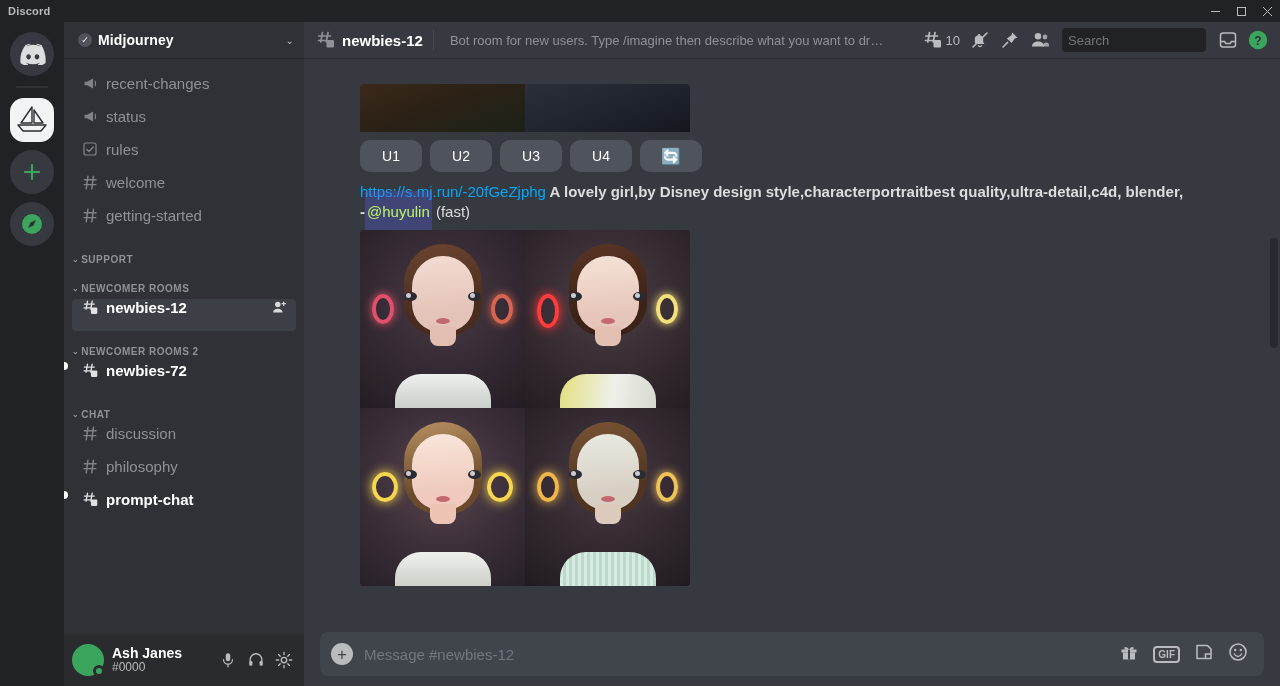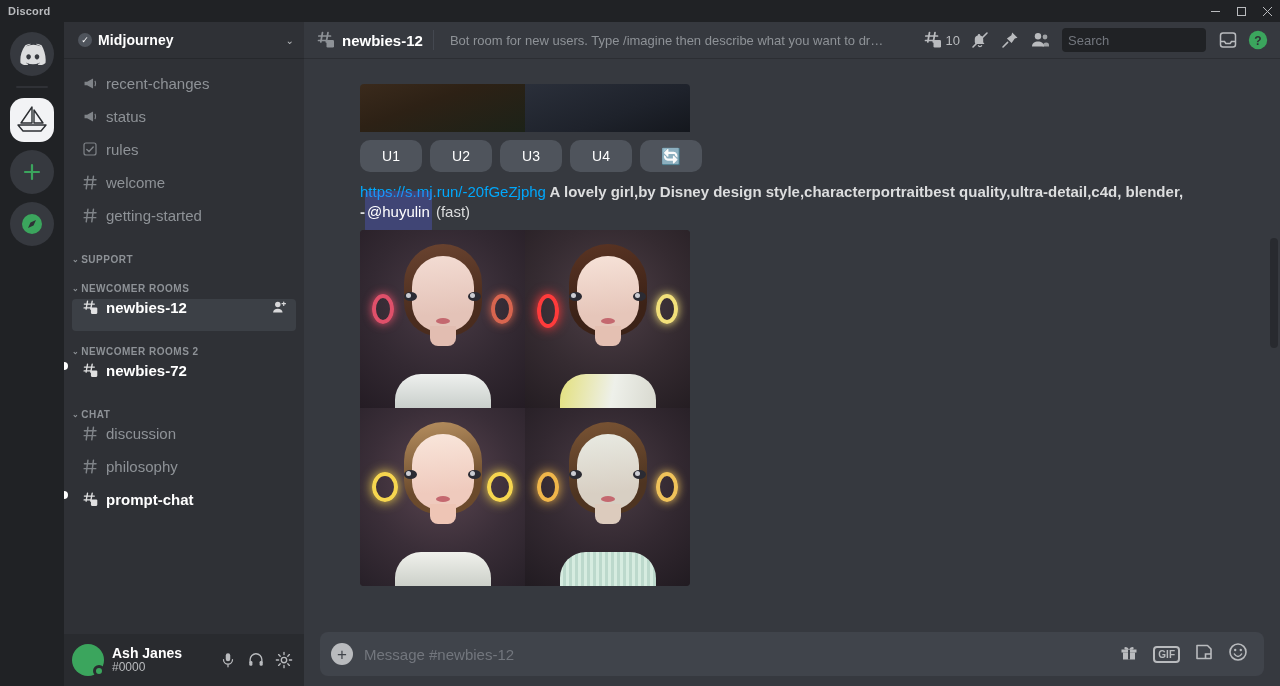--- a/index.html
+++ b/index.html
@@ -154,21 +154,21 @@
     min-width: 62px; height: 32px; background: #4f545c; border-radius: 10px;
     color: #fff; font-size: 14px; font-weight: 500; border: 0;
     display: flex; align-items: center; justify-content: center; cursor: pointer;
     font-family: inherit;
   }
   .dbtn.emoji { font-size: 16px; }
 
   .msgtext { font-size: 15px; line-height: 1.32; color: #dcddde; margin: 10px 0 8px 0; max-width: 830px; }
   .msgtext .lnk { color: #00a8fc; text-decoration: none; }
   .msgtext .bold { font-weight: bold; color: #dcddde; }
-  .msgtext .mention { color: #ffffff; background: rgba(88,101,242,.3); border-radius: 3px; padding: 12px 2px; font-weight: 500; }
+  .msgtext .mention { color: #bef264; background: rgba(88,101,242,.3); border-radius: 3px; padding: 12px 2px; font-weight: 500; }
   .msgtext .fast { color: #dcddde; }
 
   .grid2 {
     width: 330px; height: 356px; border-radius: 4px; overflow: hidden;
     display: grid; grid-template-columns: 1fr 1fr; grid-template-rows: 1fr 1fr;
     margin-bottom: 8px;
   }
   .cellwrap { position: relative; overflow: hidden; background: #2a2327; }
 
   

